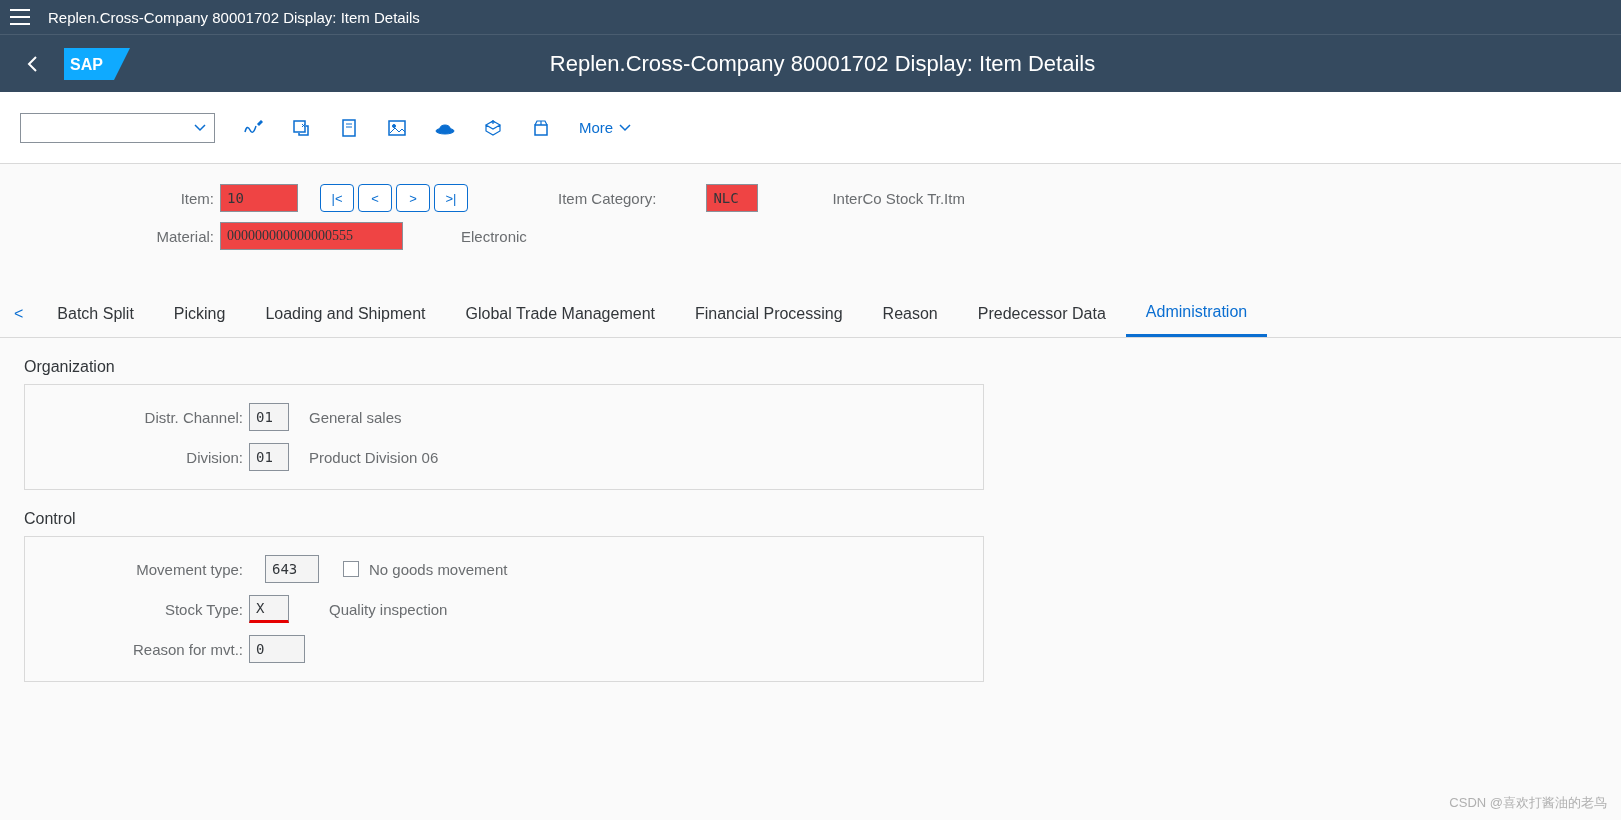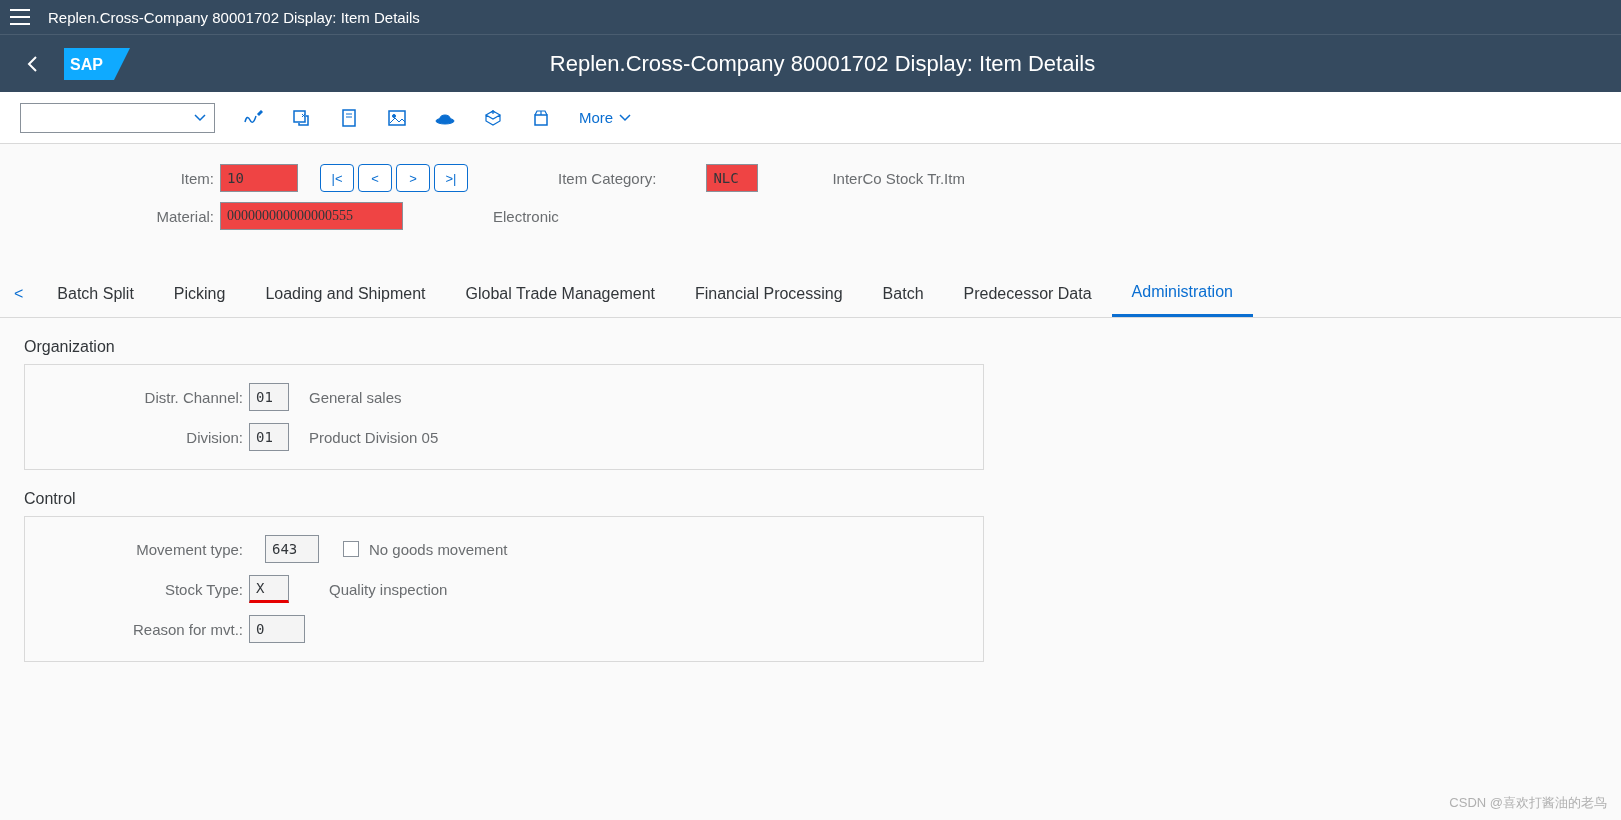--- a/index.html
+++ b/index.html
@@ -9,21 +9,21 @@
   .hamburger { width: 20px; height: 16px; display: flex; flex-direction: column; justify-content: space-between; cursor: pointer; margin-right: 18px; }
   .hamburger span { height: 2px; background: #fff; display: block; }
   .top-title { font-size: 15px; }
   
   .header-bar { background: #354a5f; height: 58px; display: flex; align-items: center; padding: 0 20px; border-top: 1px solid #4a5d70; }
   .back-btn { width: 24px; height: 24px; display: flex; align-items: center; justify-content: center; cursor: pointer; margin-right: 20px; }
   .back-btn svg { fill: #fff; }
   .sap-logo { width: 66px; height: 44px; display: flex; align-items: center; }
   .page-title { flex: 1; text-align: center; color: #fff; font-size: 22px; font-weight: 400; }
   
-  .toolbar { background: #fff; border-bottom: 1px solid #d9d9d9; height: 52px; display: flex; align-items: center; padding: 0 20px; gap: 28px; }
+  .toolbar { background: #fff; border-bottom: 1px solid #d9d9d9; height: 72px; display: flex; align-items: center; padding: 0 20px; gap: 28px; }
   .toolbar-select { width: 195px; height: 30px; border: 1px solid #89919a; background: #fff; display: flex; align-items: center; justify-content: flex-end; padding: 0 8px; cursor: pointer; }
   .toolbar-select svg { fill: #0a6ed1; }
   .toolbar-icon { width: 20px; height: 20px; display: flex; align-items: center; justify-content: center; cursor: pointer; }
   .toolbar-icon svg { fill: #0a6ed1; stroke: #0a6ed1; }
   .more-btn { color: #0a6ed1; font-size: 15px; cursor: pointer; display: flex; align-items: center; gap: 6px; }
   
   .form-area { padding: 20px 20px 10px; }
   .form-row { display: flex; align-items: center; margin-bottom: 10px; }
   .form-label { width: 200px; text-align: right; color: #6a6d70; font-size: 15px; padding-right: 6px; }
   .form-input { height: 28px; border: 1px solid #89919a; background: #ef4444; padding: 0 6px; font-family: monospace; font-size: 14px; color: #32363a; }
@@ -154,48 +154,48 @@
     </div>
     <div class="row-gap">
       <div class="form-label" style="width:auto">Item Category:</div>
       <input class="form-input w45" readonly="" value="NLC" style="">
       <div class="form-text" style="margin-left:30px">InterCo Stock Tr.Itm</div>
     </div>
   </div>
   <div class="form-row">
     <div class="form-label">Material:</div>
     <input class="form-input w200" readonly="" value="000000000000000555" style="">
-    <div class="form-text" style="margin-left:90px">Electronic</div>
+    <div class="form-text" style="margin-left:58px">Electronic</div>
   </div>
 </div>
 
 <div class="tabs">
   <div class="tab-scroll-left">&lt;</div>
   <div class="tab">Batch Split</div>
   <div class="tab">Picking</div>
   <div class="tab">Loading and Shipment</div>
   <div class="tab">Global Trade Management</div>
   <div class="tab">Financial Processing</div>
-  <div class="tab">Batch</div>
+  <div class="tab">Reason</div>
   <div class="tab">Predecessor Data</div>
   <div class="tab active">Administration</div>
 </div>
 
 <div class="section">
   <div class="section-title">Organization</div>
   <div class="section-box">
     <div class="sb-row">
       <div class="sb-label">Distr. Channel:</div>
       <input class="sb-input w35" readonly="" value="01" style="">
       <div class="sb-text">General sales</div>
     </div>
     <div class="sb-row">
       <div class="sb-label">Division:</div>
       <input class="sb-input w35" readonly="" value="01" style="">
-      <div class="sb-text">Product Division 05</div>
+      <div class="sb-text">Product Division 06</div>
     </div>
   </div>
 </div>
 
 <div class="section" style="padding-top:0">
   <div class="section-title">Control</div>
   <div class="section-box">
     <div class="sb-row">
       <div class="sb-label">Movement type:</div>
       <input class="sb-input w50" readonly="" value="643" style="">

